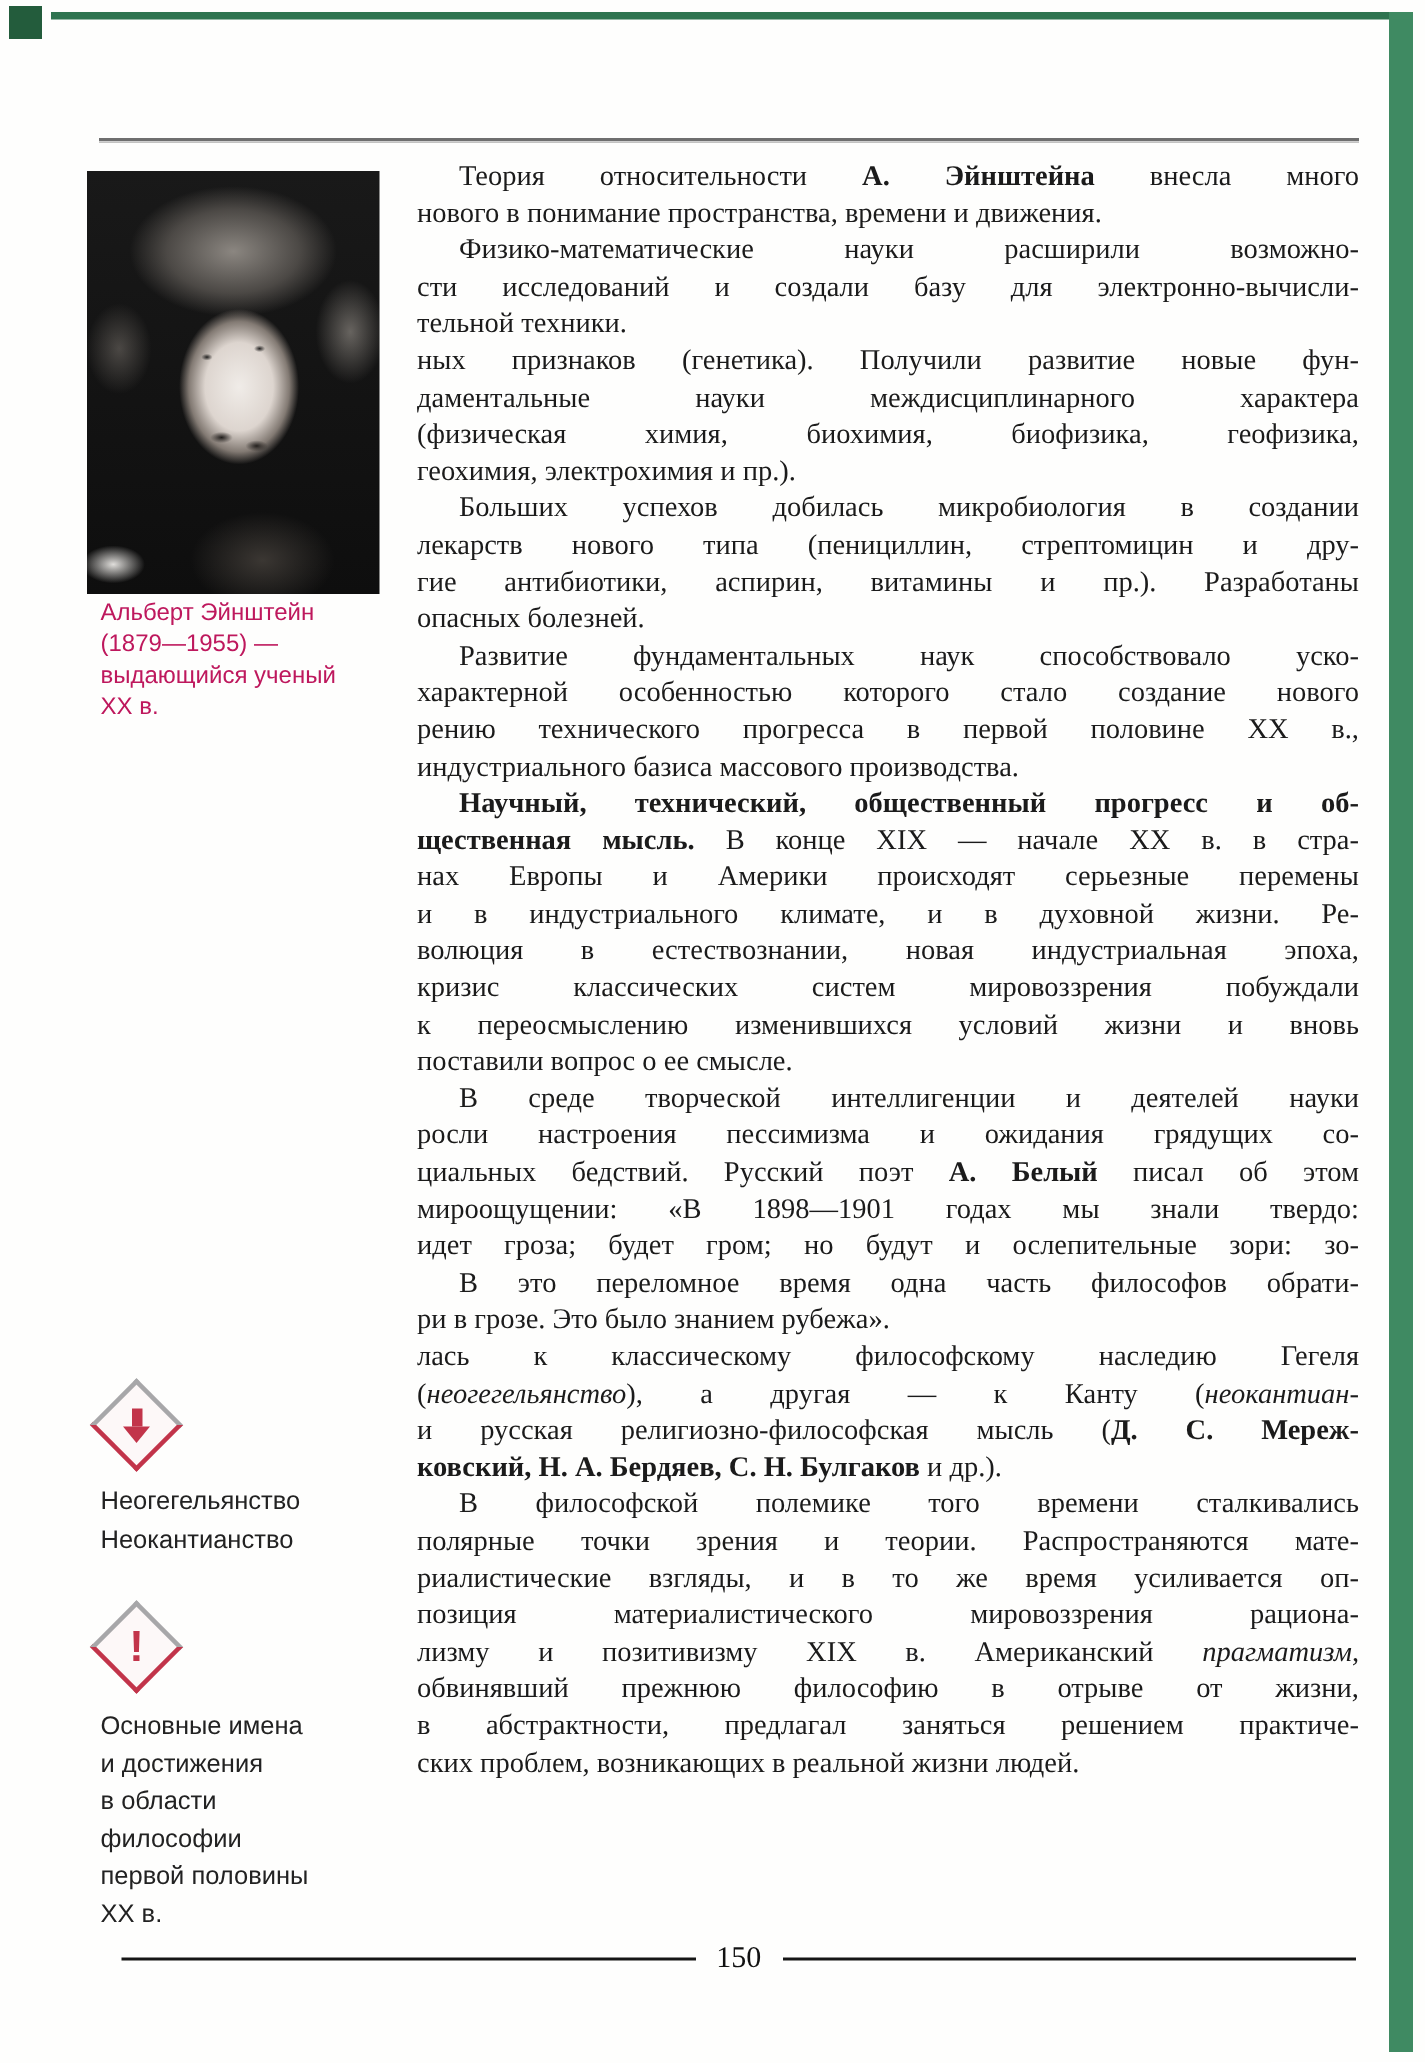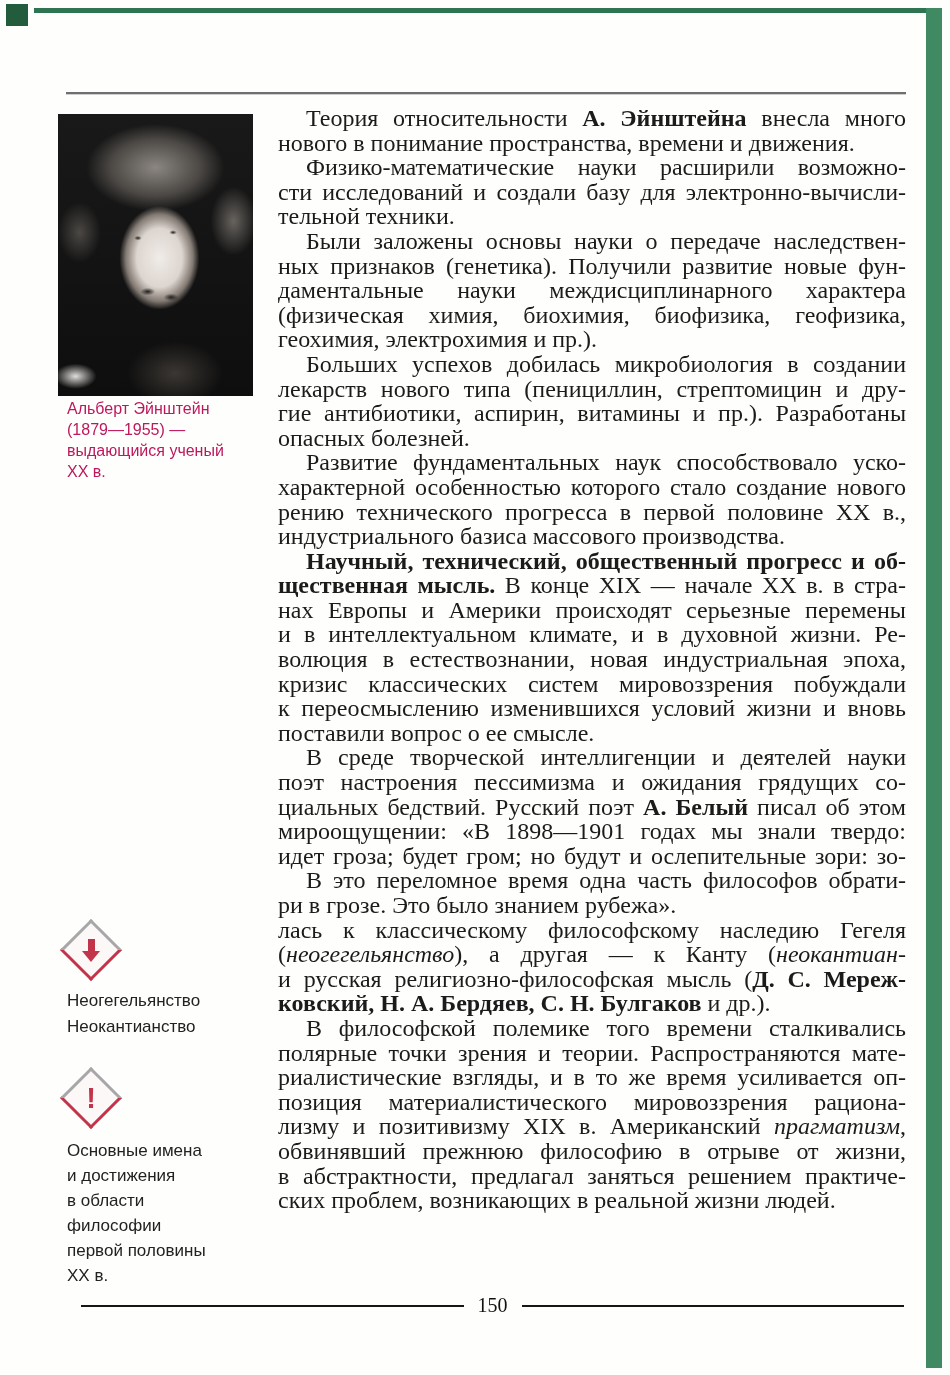--- a/index.html
+++ b/index.html
@@ -60,21 +60,21 @@
   .bang { font-family:"Liberation Sans","DejaVu Sans",sans-serif; font-size:29px; font-weight:900; color:#c2344a; line-height:1; }
   .note-label {
     position:absolute; left:67px; width:200px;
     font-family:"Liberation Sans","DejaVu Sans",sans-serif;
     font-size:17px; line-height:26px; color:#222222;
   }
 
   
   #text-column { position:absolute; left:278px; top:106px; width:628px; }
   .tline {
-    font-size:24px; line-height:24.6px;
+    font-size:19px; line-height:24.6px;
     text-align:justify; text-align-last:justify;
     white-space:normal;
   }
   .tline.last { text-align-last:left; }
   .tline.indent { text-indent:28px; }
   .tline .b { font-weight:bold; }
   .tline .i { font-style:italic; }
 
   
   .footer { position:absolute; left:81px; top:1294px; width:823px; display:flex; align-items:center; }
@@ -125,43 +125,42 @@
       <div>первой половины</div>
       <div>XX в.</div>
     </div>
 
   <div id="text-column">
       <div class="tline indent"><span>Теория относительности </span><span class="b">А. Эйнштейна</span><span> внесла много</span></div>
       <div class="tline last"><span>нового в понимание пространства, времени и движения.</span></div>
       <div class="tline indent"><span>Физико-математические науки расширили возможно-</span></div>
       <div class="tline"><span>сти исследований и создали базу для электронно-вычисли-</span></div>
       <div class="tline last"><span>тельной техники.</span></div>
-      <div class="tline indent"><span>Были заложены основы науки о передаче наследствен-</span></div>
       <div class="tline"><span>ных признаков (генетика). Получили развитие новые фун-</span></div>
       <div class="tline"><span>даментальные науки междисциплинарного характера</span></div>
       <div class="tline"><span>(физическая химия, биохимия, биофизика, геофизика,</span></div>
       <div class="tline last"><span>геохимия, электрохимия и пр.).</span></div>
       <div class="tline indent"><span>Больших успехов добилась микробиология в создании</span></div>
       <div class="tline"><span>лекарств нового типа (пенициллин, стрептомицин и дру-</span></div>
       <div class="tline"><span>гие антибиотики, аспирин, витамины и пр.). Разработаны</span></div>
       <div class="tline last"><span>опасных болезней.</span></div>
       <div class="tline indent"><span>Развитие фундаментальных наук способствовало уско-</span></div>
       <div class="tline"><span>характерной особенностью которого стало создание нового</span></div>
       <div class="tline"><span>рению технического прогресса в первой половине XX в.,</span></div>
       <div class="tline last"><span>индустриального базиса массового производства.</span></div>
       <div class="tline indent"><span class="b">Научный, технический, общественный прогресс и об-</span></div>
       <div class="tline"><span class="b">щественная мысль.</span><span> В конце XIX — начале XX в. в стра-</span></div>
       <div class="tline"><span>нах Европы и Америки происходят серьезные перемены</span></div>
-      <div class="tline"><span>и в интеллектуальном климате, и в духовной жизни. Ре-</span></div>
+      <div class="tline"><span>и в индустриального климате, и в духовной жизни. Ре-</span></div>
       <div class="tline"><span>волюция в естествознании, новая индустриальная эпоха,</span></div>
       <div class="tline"><span>кризис классических систем мировоззрения побуждали</span></div>
       <div class="tline"><span>к переосмыслению изменившихся условий жизни и вновь</span></div>
       <div class="tline last"><span>поставили вопрос о ее смысле.</span></div>
       <div class="tline indent"><span>В среде творческой интеллигенции и деятелей науки</span></div>
-      <div class="tline"><span>поэт настроения пессимизма и ожидания грядущих со-</span></div>
+      <div class="tline"><span>росли настроения пессимизма и ожидания грядущих со-</span></div>
       <div class="tline"><span>циальных бедствий. Русский поэт </span><span class="b">А. Белый</span><span> писал об этом</span></div>
       <div class="tline"><span>мироощущении: «В 1898—1901 годах мы знали твердо:</span></div>
       <div class="tline"><span>идет гроза; будет гром; но будут и ослепительные зори: зо-</span></div>
       <div class="tline indent"><span>В это переломное время одна часть философов обрати-</span></div>
       <div class="tline last"><span>ри в грозе. Это было знанием рубежа».</span></div>
       <div class="tline"><span>лась к классическому философскому наследию Гегеля</span></div>
       <div class="tline"><span>(</span><span class="i">неогегельянство</span><span>), а другая — к Канту (</span><span class="i">неокантиан-</span></div>
       <div class="tline"><span>и русская религиозно-философская мысль (</span><span class="b">Д. С. Мереж-</span></div>
       <div class="tline last"><span class="b">ковский, Н. А. Бердяев, С. Н. Булгаков</span><span> и др.).</span></div>
       <div class="tline indent"><span>В философской полемике того времени сталкивались</span></div>

